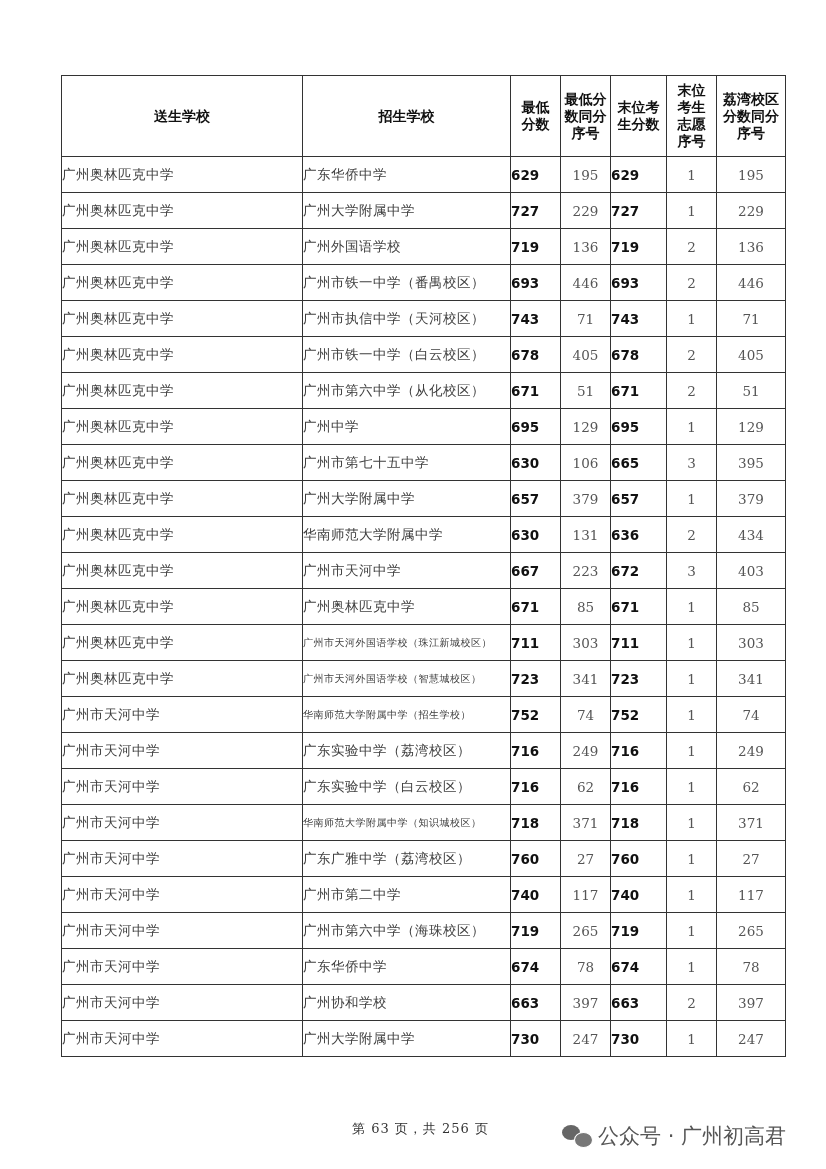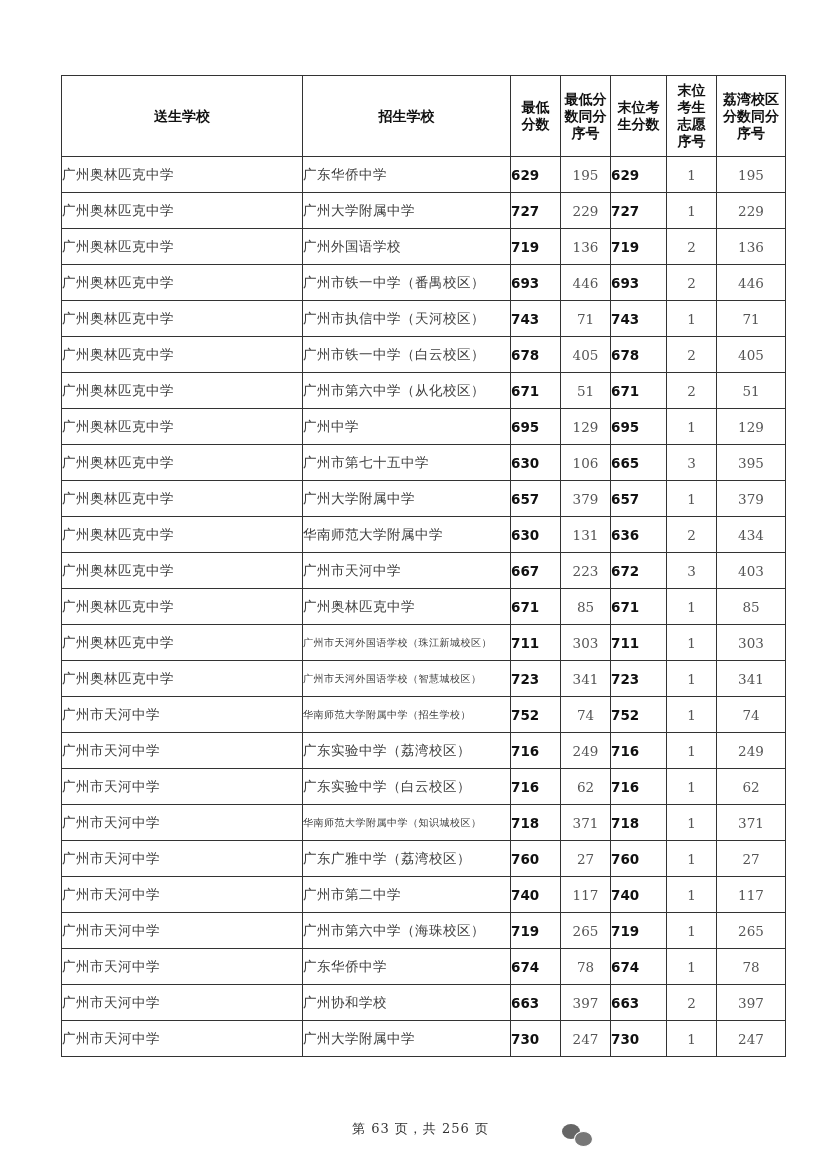--- a/index.html
+++ b/index.html
@@ -276,13 +276,14 @@
     </tbody>
 </table>
 
 <div class="footer-page">第 63 页，共 256 页</div>
 
 <div class="watermark">
   <div class="wechat">
     <div class="bubble1"></div>
       <div class="bubble2"></div>
   </div>
+  <span>公众号 · 广州初高君</span>
 </div>
 
 </body></html>

